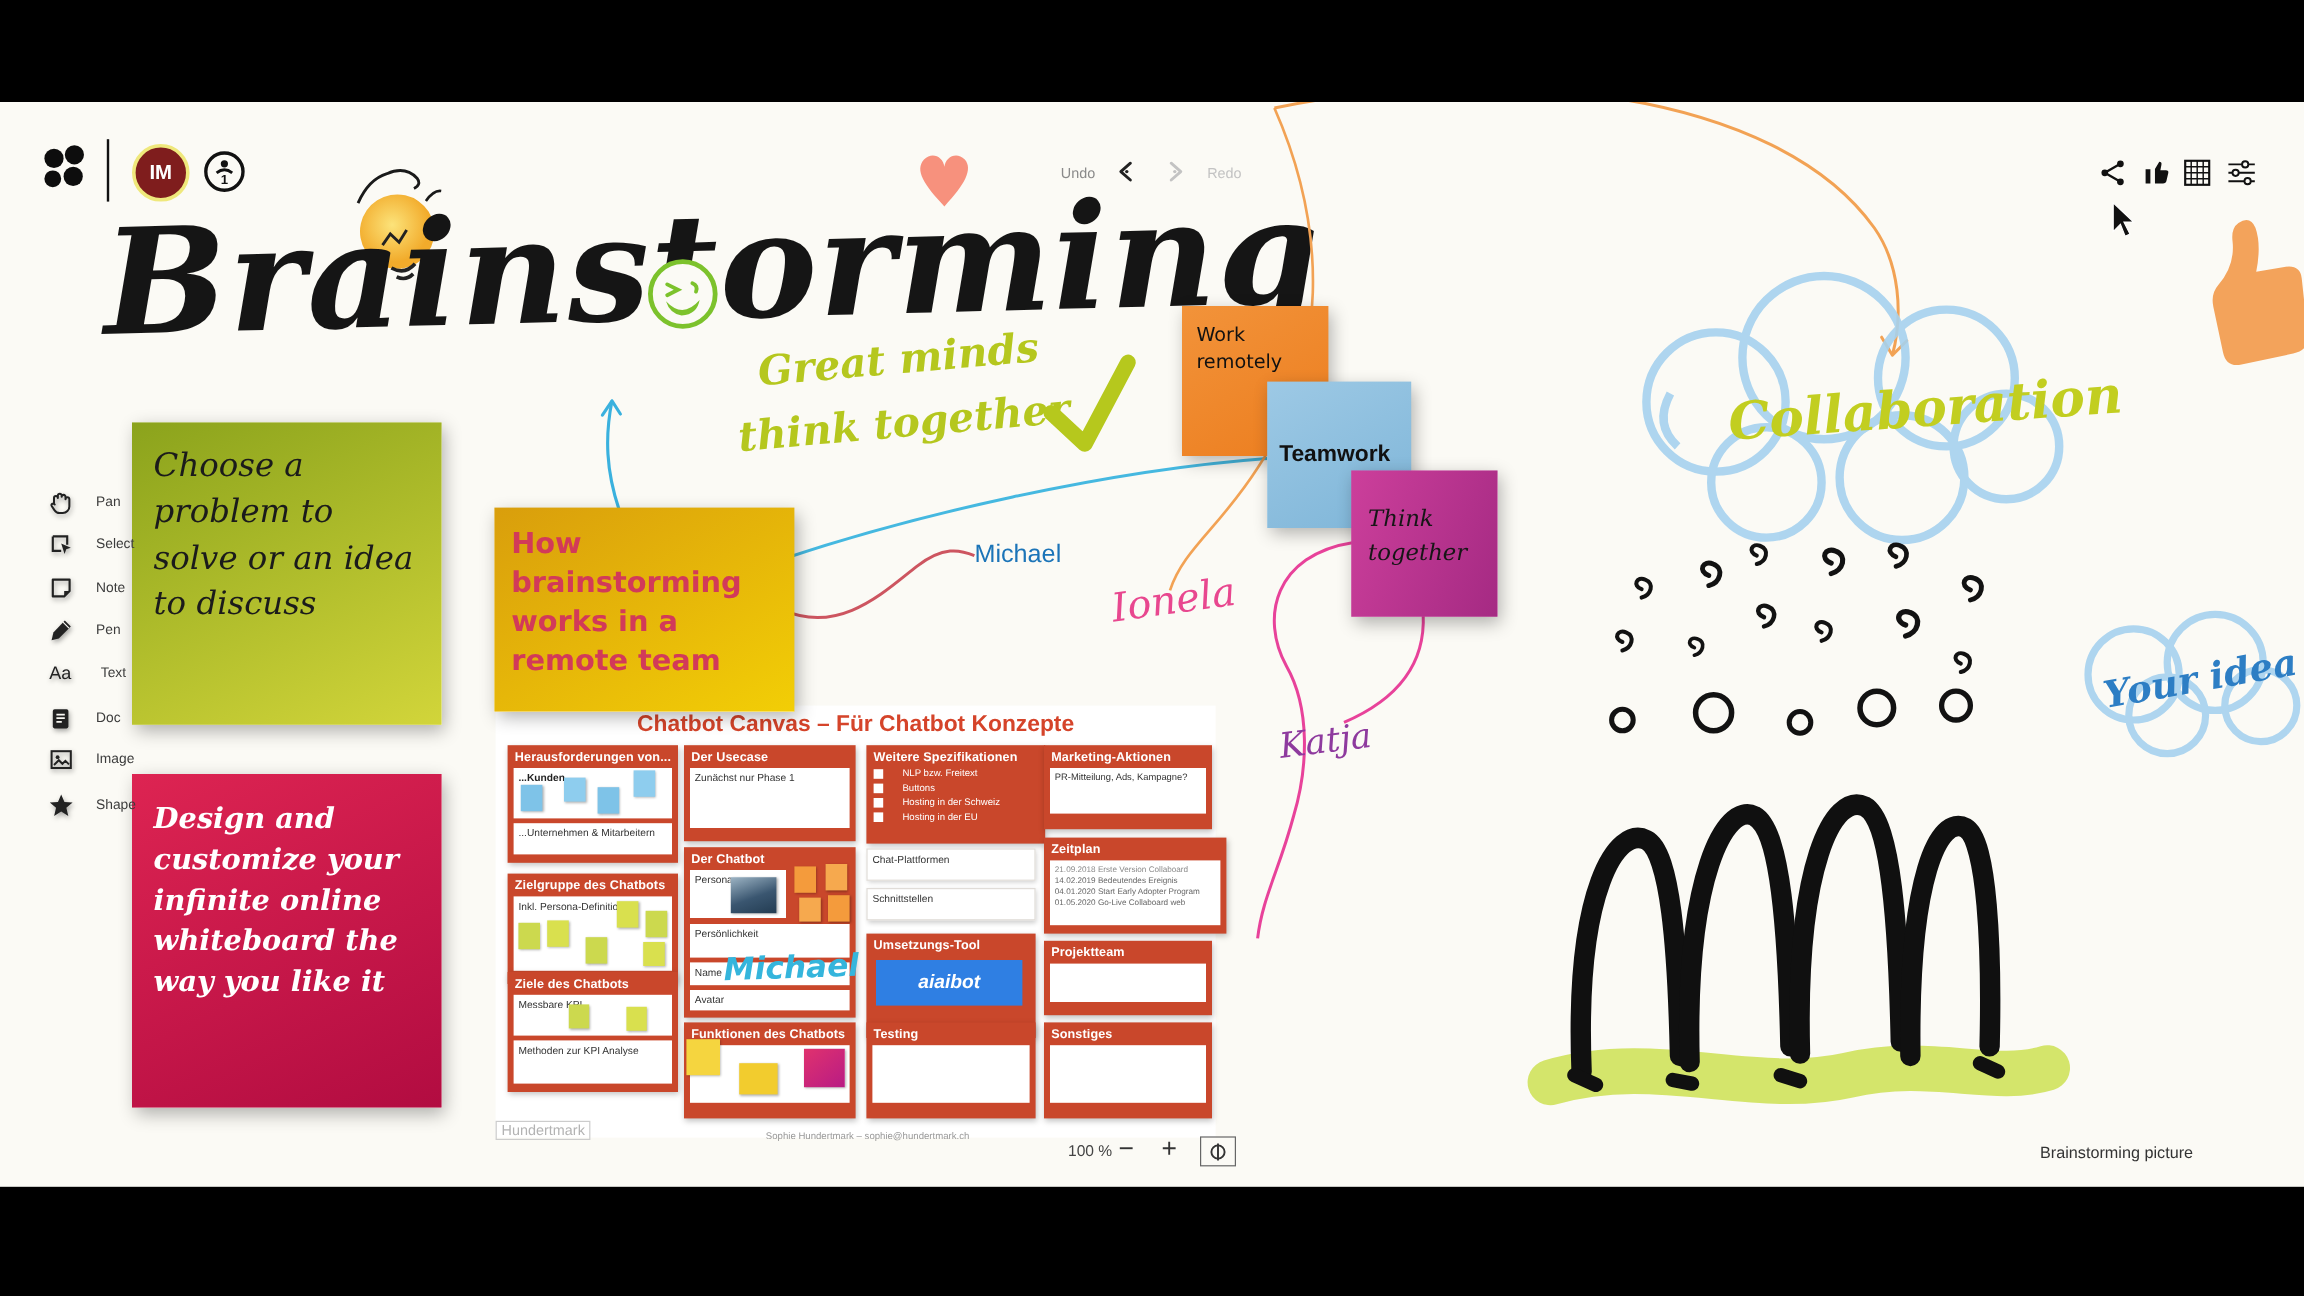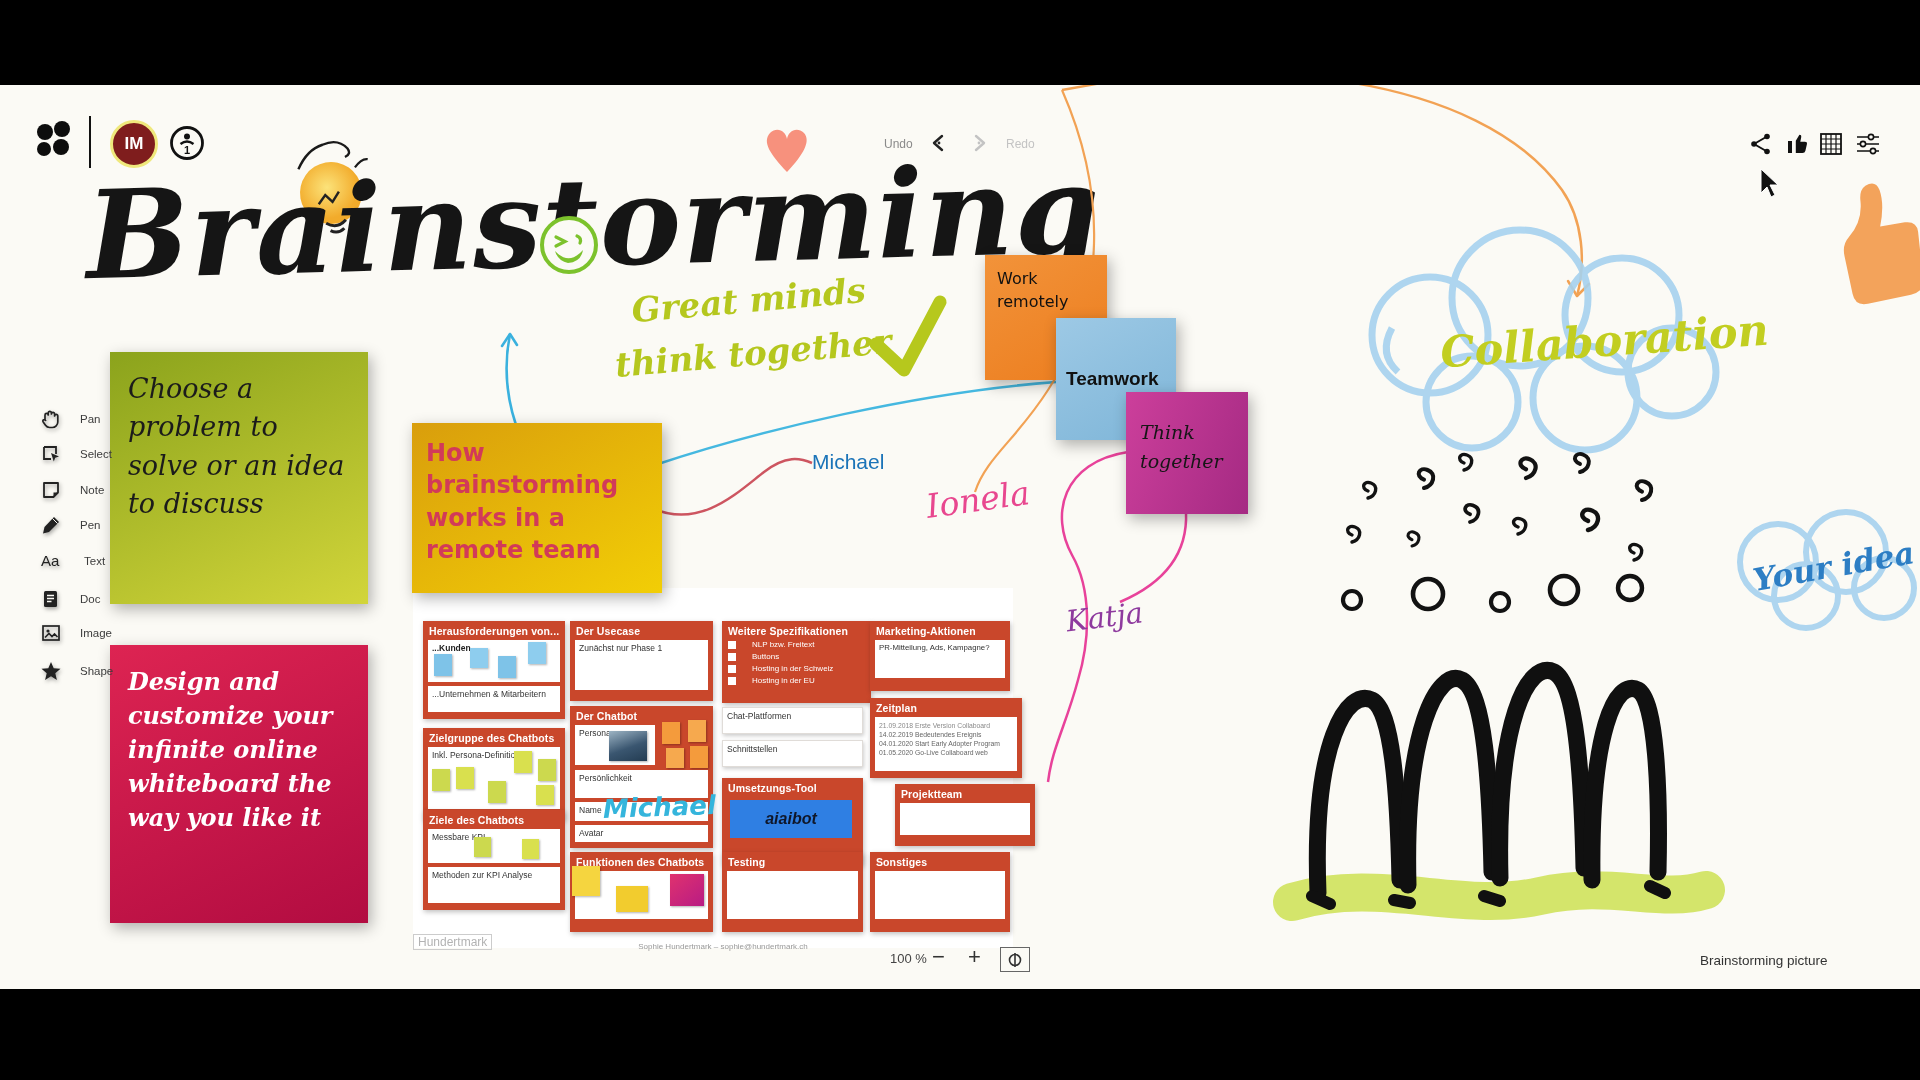--- a/index.html
+++ b/index.html
@@ -283,20 +283,21 @@
   </div>
 
   <div class="abs" style="left:812px;top:450px;font-size:21px;color:#1b74b8;z-index:4">Michael</div>
   <div class="abs script" style="left:926px;top:480px;font-size:33px;color:#e8478f;transform:rotate(-8deg);z-index:4">Ionela</div>
   <div class="abs script" style="left:1066px;top:600px;font-size:29px;color:#8e3a9e;transform:rotate(-7deg);z-index:4">Katja</div>
 
   <div class="abs script" style="left:1440px;top:316px;font-size:43px;font-weight:bold;color:#c2ce20;transform:rotate(-4deg);z-index:4">Collaboration</div>
   <div class="abs script" style="left:1752px;top:548px;font-size:31px;font-weight:bold;color:#2d7ec4;transform:rotate(-10deg);z-index:4">Your idea</div>
 
   <div id="doc">
+    <div class="abs" style="left:0;right:0;top:5px;text-align:center;font-size:19px;font-weight:bold;color:#d5442a">Chatbot Canvas – Für Chatbot Konzepte</div>
 
     <div class="rbox" style="left:10px;top:33px;width:142px;height:98px">
       <h4>Herausforderungen von...</h4>
       <div class="wbox" style="height:42px">
         <span style="font-weight:bold;color:#222">...Kunden</span>
         <div class="mini" style="left:6px;top:14px;width:18px;height:22px;background:#7ec3e8"></div>
         <div class="mini" style="left:42px;top:8px;width:18px;height:20px;background:#8ecdee"></div>
         <div class="mini" style="left:70px;top:16px;width:18px;height:22px;background:#7ec3e8"></div>
         <div class="mini" style="left:100px;top:2px;width:18px;height:22px;background:#8ecdee"></div>
       </div>
@@ -374,21 +375,21 @@
           <span class="cbox"></span>
           <span>Hosting in der EU</span>
         </div>
     </div>
     <div class="standalone" style="left:309px;top:119px;width:141px;height:27px"><span>Chat-Plattformen</span></div>
     <div class="standalone" style="left:309px;top:152px;width:141px;height:27px"><span>Schnittstellen</span></div>
 
     <div class="rbox" style="left:309px;top:190px;width:141px;height:87px">
       <h4>Umsetzungs-Tool</h4>
       <div style="position:absolute;left:8px;top:22px;width:122px;height:38px;background:#2f7fe3;display:flex;align-items:center;justify-content:center">
-        <span style="font-size:16px;font-weight:bold;font-style:italic;color:#0f172a">aiaibot</span>
+        <span style="font-size:16px;font-weight:bold;font-style:italic;color:#ffffff">aiaibot</span>
       </div>
     </div>
 
     <div class="rbox" style="left:309px;top:264px;width:141px;height:80px">
       <h4>Testing</h4>
       <div class="wbox" style="height:48px"></div>
     </div>
 
     <div class="rbox" style="left:457px;top:33px;width:140px;height:70px">
       <h4>Marketing-Aktionen</h4>
@@ -398,21 +399,21 @@
     <div class="rbox" style="left:457px;top:110px;width:152px;height:80px">
       <h4>Zeitplan</h4>
       <div class="wbox" style="height:54px">
         <div class="zline" style="color:#8a8a8a">21.09.2018 Erste Version Collaboard</div>
         <div class="zline">14.02.2019 Bedeutendes Ereignis</div>
         <div class="zline">04.01.2020 Start Early Adopter Program</div>
         <div class="zline">01.05.2020 Go-Live Collaboard web</div>
       </div>
     </div>
 
-    <div class="rbox" style="left:482px;top:196px;width:140px;height:62px">
+    <div class="rbox" style="left:457px;top:196px;width:140px;height:62px">
       <h4>Projektteam</h4>
       <div class="wbox" style="height:32px"></div>
     </div>
 
     <div class="rbox" style="left:457px;top:264px;width:140px;height:80px">
       <h4>Sonstiges</h4>
       <div class="wbox" style="height:48px"></div>
     </div>
 
     <div class="abs" style="left:0;top:346px;border:1px solid #ccc;color:#b3b3b3;font-size:12px;padding:0 4px">Hundertmark</div>

